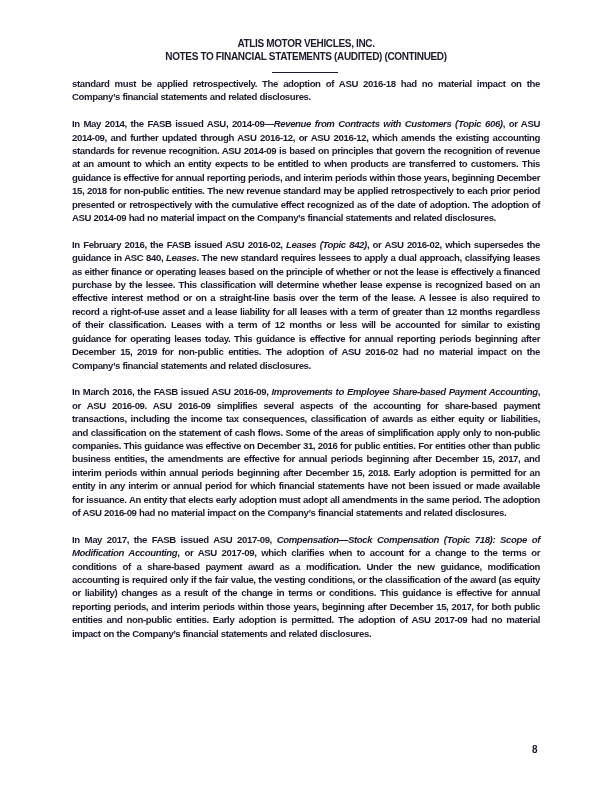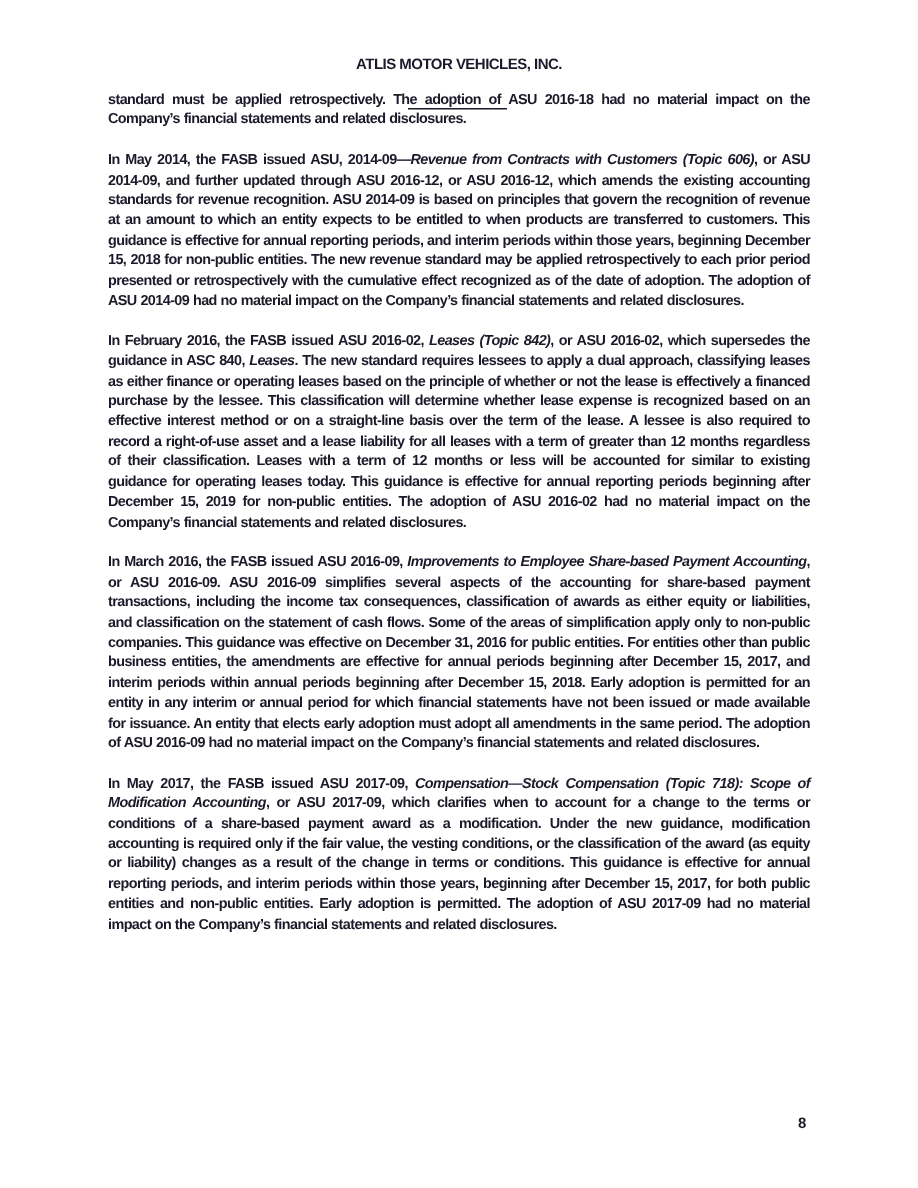--- a/index.html
+++ b/index.html
@@ -35,21 +35,21 @@
     .divider {
       position: absolute;
       top: 72px;
       left: 272px;
       width: 66px;
       height: 0;
       border-top: 1px solid #1a1a2a;
     }
     .body {
       position: absolute;
-      top: 60px;
+      top: 77px;
       left: 72px;
       width: 468px;
       font-weight: bold;
       font-size: 9.6px;
       line-height: 13.4px;
       letter-spacing: -0.38px;
       word-spacing: 0.2px;
     }
     .para {
       margin: 0 0 13.4px 0;
@@ -66,20 +66,21 @@
       font-size: 10px;
     }
   </style>
 </head>
 <body>
 
 <div class="page">
 
   <div class="header">
     <div>ATLIS MOTOR VEHICLES, INC.</div>
+    <div>NOTES TO FINANCIAL STATEMENTS (AUDITED) (CONTINUED)</div>
   </div>
 
   <div class="divider"></div>
 
   <div class="body">
     <p class="para"><span>standard must be applied retrospectively. The adoption of ASU 2016-18 had no material impact on the Company’s financial statements and related disclosures.</span></p>
     <p class="para"><span>In May 2014, the FASB issued ASU, 2014-09—</span><i>Revenue from Contracts with Customers (Topic 606)</i><span>, or ASU 2014-09, and further updated through ASU 2016-12, or ASU 2016-12, which amends the existing accounting standards for revenue recognition. ASU 2014-09 is based on principles that govern the recognition of revenue at an amount to which an entity expects to be entitled to when products are transferred to customers. This guidance is effective for annual reporting periods, and interim periods within those years, beginning December 15, 2018 for non-public entities. The new revenue standard may be applied retrospectively to each prior period presented or retrospectively with the cumulative effect recognized as of the date of adoption. The adoption of ASU 2014-09 had no material impact on the Company’s financial statements and related disclosures.</span></p>
     <p class="para"><span>In February 2016, the FASB issued ASU 2016-02, </span><i>Leases (Topic 842)</i><span>, or ASU 2016-02, which supersedes the guidance in ASC 840, </span><i>Leases</i><span>. The new standard requires lessees to apply a dual approach, classifying leases as either finance or operating leases based on the principle of whether or not the lease is effectively a financed purchase by the lessee. This classification will determine whether lease expense is recognized based on an effective interest method or on a straight-line basis over the term of the lease. A lessee is also required to record a right-of-use asset and a lease liability for all leases with a term of greater than 12 months regardless of their classification. Leases with a term of 12 months or less will be accounted for similar to existing guidance for operating leases today. This guidance is effective for annual reporting periods beginning after December 15, 2019 for non-public entities. The adoption of ASU 2016-02 had no material impact on the Company’s financial statements and related disclosures.</span></p>
     <p class="para"><span>In March 2016, the FASB issued ASU 2016-09, </span><i>Improvements to Employee Share-based Payment Accounting</i><span>, or ASU 2016-09. ASU 2016-09 simplifies several aspects of the accounting for share-based payment transactions, including the income tax consequences, classification of awards as either equity or liabilities, and classification on the statement of cash flows. Some of the areas of simplification apply only to non-public companies. This guidance was effective on December 31, 2016 for public entities. For entities other than public business entities, the amendments are effective for annual periods beginning after December 15, 2017, and interim periods within annual periods beginning after December 15, 2018. Early adoption is permitted for an entity in any interim or annual period for which financial statements have not been issued or made available for issuance. An entity that elects early adoption must adopt all amendments in the same period. The adoption of ASU 2016-09 had no material impact on the Company’s financial statements and related disclosures.</span></p>
     <p class="para"><span>In May 2017, the FASB issued ASU 2017-09, </span><i>Compensation—Stock Compensation (Topic 718): Scope of Modification Accounting</i><span>, or ASU 2017-09, which clarifies when to account for a change to the terms or conditions of a share-based payment award as a modification. Under the new guidance, modification accounting is required only if the fair value, the vesting conditions, or the classification of the award (as equity or liability) changes as a result of the change in terms or conditions. This guidance is effective for annual reporting periods, and interim periods within those years, beginning after December 15, 2017, for both public entities and non-public entities. Early adoption is permitted. The adoption of ASU 2017-09 had no material impact on the Company’s financial statements and related disclosures.</span></p>

